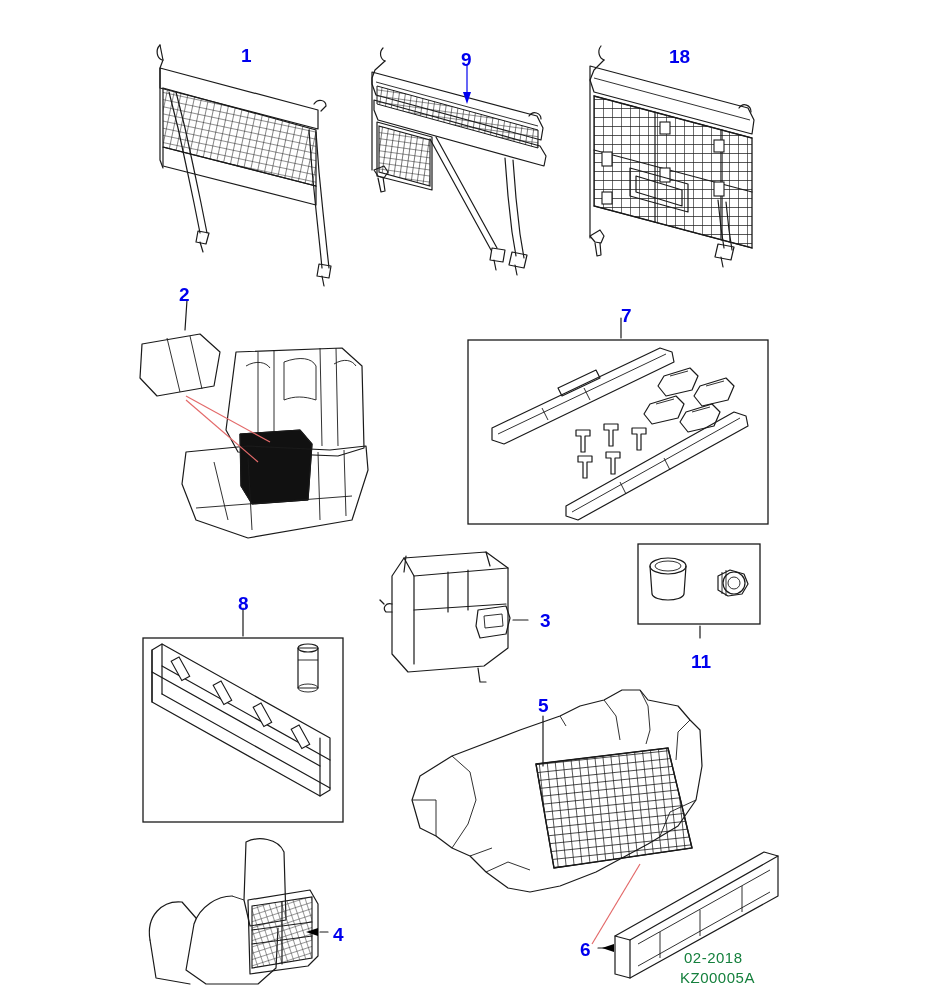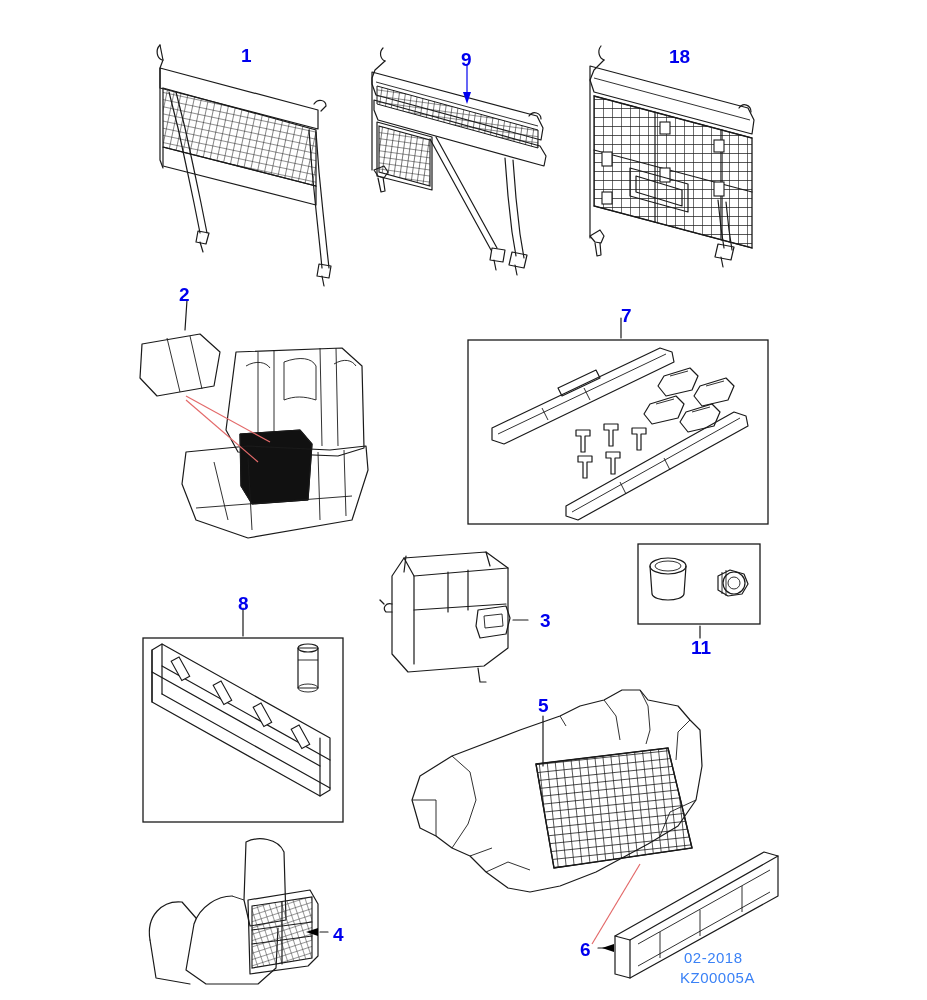--- a/index.html
+++ b/index.html
@@ -19,21 +19,21 @@
     position: absolute;
     color: #0000ee;
     font-weight: bold;
     font-size: 19px;
     line-height: 19px;
     font-family: "Liberation Sans", sans-serif;
     user-select: none;
   }
   .footer-text {
     position: absolute;
-    color: #3b82f6;
+    color: #15803d;
     font-size: 15px;
     font-family: "Liberation Sans", sans-serif;
     letter-spacing: 0.5px;
   }
   svg.art {
     position: absolute;
     left: 0;
     top: 0;
     width: 927px;
     height: 1000px;
@@ -335,21 +335,21 @@
     </g>
 
   </svg>
 
   <div class="callout" style="left:241px; top:46px;">1</div>
   <div class="callout" style="left:461px; top:50px;">9</div>
   <div class="callout" style="left:669px; top:47px;">18</div>
   <div class="callout" style="left:179px; top:285px;">2</div>
   <div class="callout" style="left:621px; top:306px;">7</div>
   <div class="callout" style="left:540px; top:611px;">3</div>
-  <div class="callout" style="left:691px; top:638px;">11</div>
+  <div class="callout" style="left:691px; top:652px;">11</div>
   <div class="callout" style="left:238px; top:594px;">8</div>
   <div class="callout" style="left:538px; top:696px;">5</div>
   <div class="callout" style="left:333px; top:925px;">4</div>
   <div class="callout" style="left:580px; top:940px;">6</div>
 
   <div class="footer-text" style="left:684px; top:949px;">02-2018</div>
   <div class="footer-text" style="left:680px; top:969px;">KZ00005A</div>
 
 </div>
 

